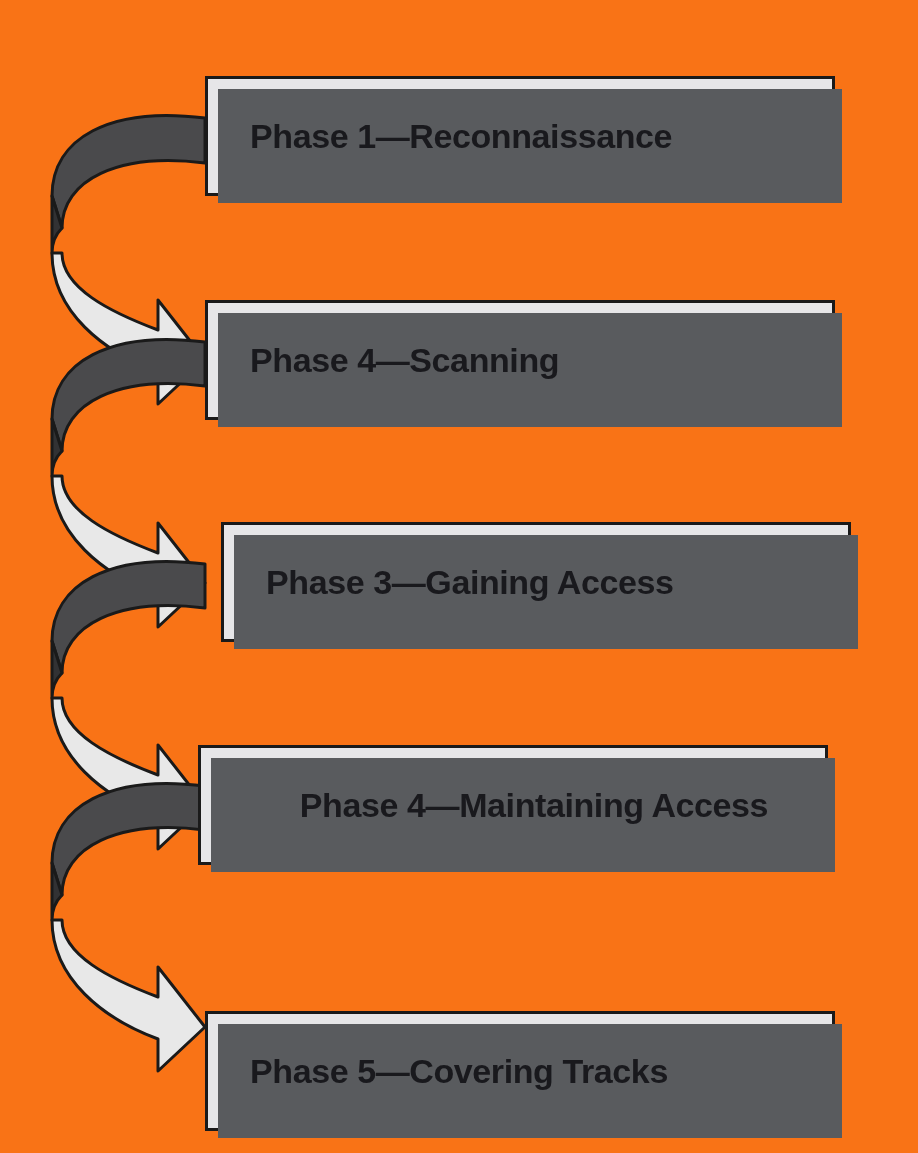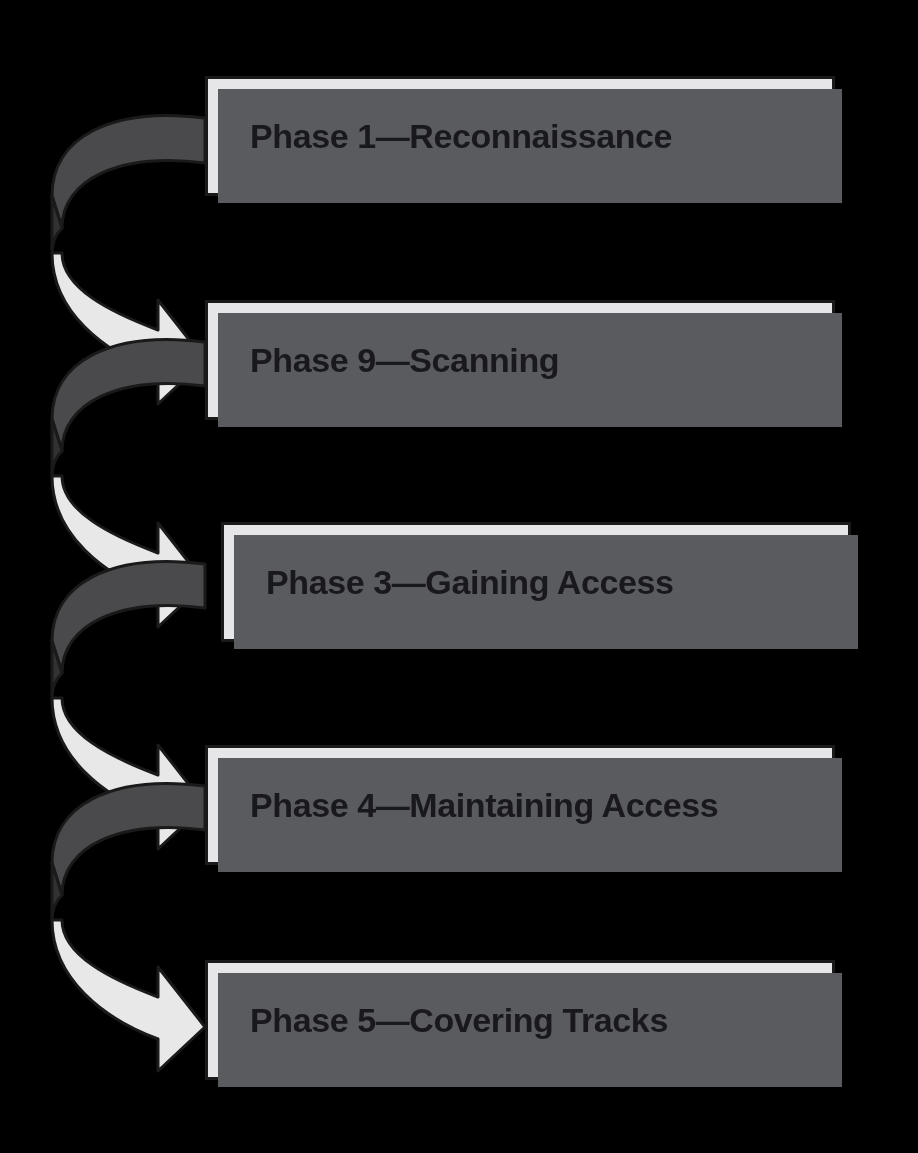--- a/index.html
+++ b/index.html
@@ -8,21 +8,21 @@
     padding: 0;
     background: #ffffff;
   }
   body {
     font-family: "Liberation Sans", sans-serif;
   }
   #diagram-root {
     position: relative;
     width: 918px;
     height: 1153px;
-    background: #000000;
+    background: #f97316;
     overflow: hidden;
   }
   #spiral-layer {
     position: absolute;
     left: 0;
     top: 0;
     width: 918px;
     height: 1153px;
   }
   .phase-box {
@@ -141,28 +141,28 @@
                Z" fill="#e8e8e8" stroke="#1a1a1a" stroke-width="3" stroke-linejoin="round"></path>
     </g>
 
   </svg>
 
   <div class="phase-box" style="left:205px; top:76px; width:630px; height:120px;">
     <span class="phase-label">Phase 1—Reconnaissance</span>
   </div>
 
   <div class="phase-box" style="left:205px; top:300px; width:630px; height:120px;">
-    <span class="phase-label">Phase 9—Scanning</span>
+    <span class="phase-label">Phase 4—Scanning</span>
   </div>
 
   <div class="phase-box" style="left:221px; top:522px; width:630px; height:120px;">
     <span class="phase-label">Phase 3—Gaining Access</span>
   </div>
 
-  <div class="phase-box" style="left:205px; top:745px; width:630px; height:120px;">
+  <div class="phase-box" style="left:198px; top:745px; width:630px; height:120px;justify-content:center;">
     <span class="phase-label">Phase 4—Maintaining Access</span>
   </div>
 
-  <div class="phase-box" style="left:205px; top:960px; width:630px; height:120px;">
+  <div class="phase-box" style="left:205px; top:1011px; width:630px; height:120px;">
     <span class="phase-label">Phase 5—Covering Tracks</span>
   </div>
 
 </div>
 
 </body></html>

